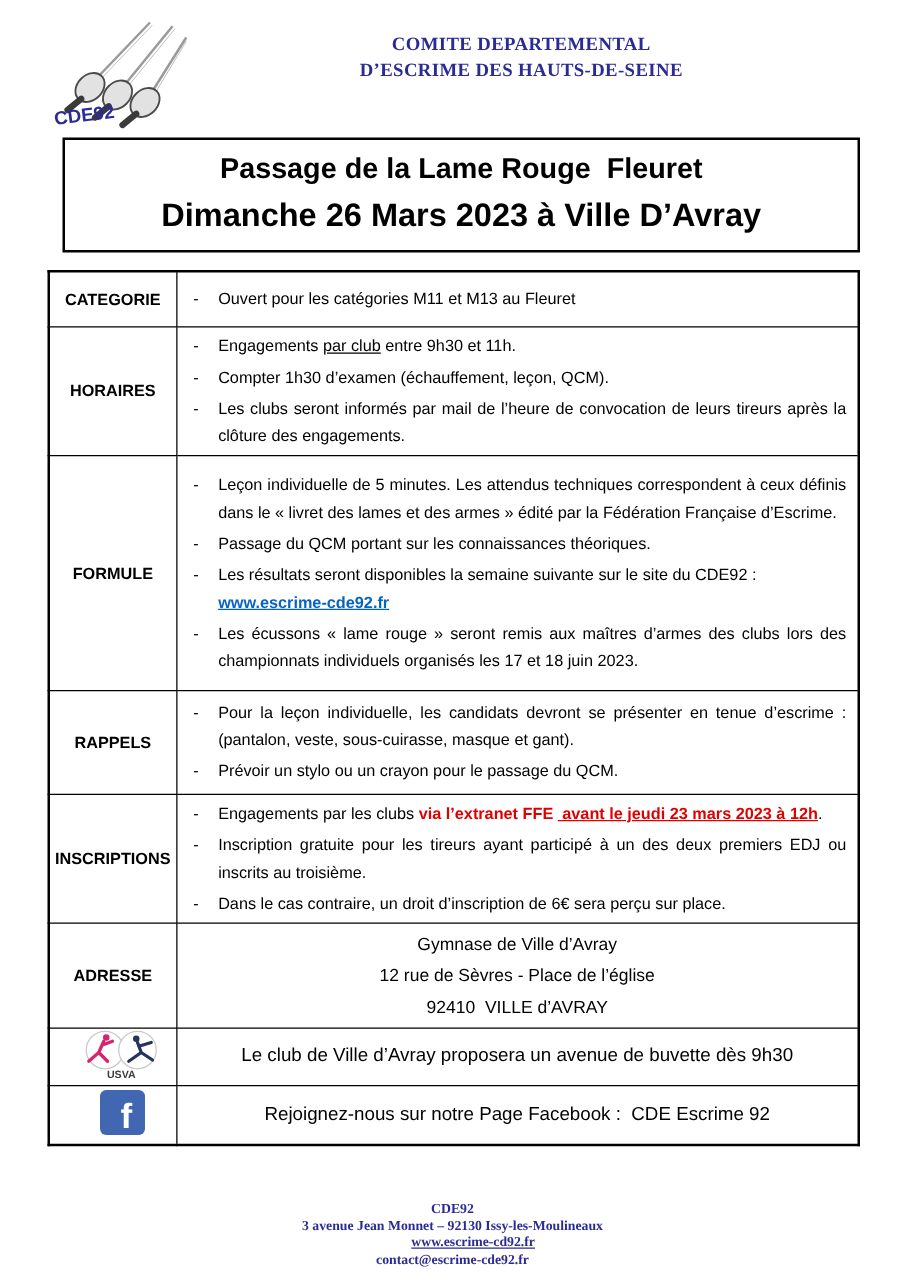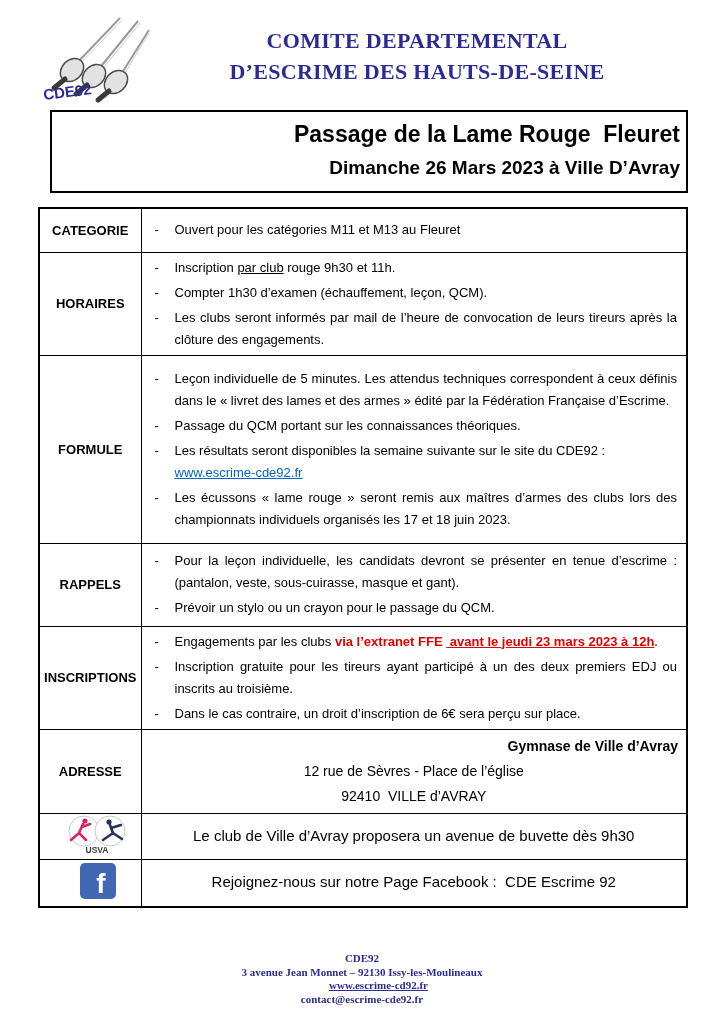--- a/index.html
+++ b/index.html
@@ -7,43 +7,43 @@
   body {
     width:724px; height:1024px; position:relative; overflow:hidden;
     font-family:"Liberation Sans","DejaVu Sans",sans-serif; color:#000;
   }
   
   .header { display:flex; align-items:flex-start; padding:16px 40px 0 42px; height:106px; }
   .logo { flex:none; }
   .org {
     flex:1; text-align:center; padding-top:10px;
     font-family:"Liberation Serif","DejaVu Serif",serif; font-weight:bold;
-    color:#2b2b96; font-size:22px; line-height:1.4; letter-spacing:0.3px;
+    color:#2b2b96; font-size:15px; line-height:1.4; letter-spacing:0.3px;
   }
   
-  .title-box { margin:4px 36px 14px 50px; border:2px solid #000; text-align:right; padding:9px 6px 12px; }
+  .title-box { margin:4px 36px 14px 50px; border:2px solid #000; text-align:center; padding:9px 6px 12px; }
   .tb1 { font-size:23px; font-weight:bold; white-space:pre-wrap; }
-  .tb2 { font-size:19px; font-weight:bold; margin-top:9px; white-space:pre-wrap; }
+  .tb2 { font-size:26px; font-weight:bold; margin-top:9px; white-space:pre-wrap; }
   
   table.info { border-collapse:collapse; border:2px solid #000; margin:0 36px 0 38px; width:650px; table-layout:fixed; }
   table.info td { border:1.5px solid #000; vertical-align:middle; }
   td.lbl { text-align:center; font-weight:bold; font-size:13px; }
   td.ct  { padding:4px 9px 4px 12px; font-size:13px; line-height:22px; }
   .bullet { display:flex; }
   .bullet + .bullet { margin-top:3px; }
   .dash { flex:none; width:21px; padding-left:1px; }
   .t { flex:1; text-align:justify; white-space:pre-wrap; }
   .u { text-decoration:underline; }
   .red  { color:#e10000; font-weight:bold; }
   .redu { color:#e10000; font-weight:bold; text-decoration:underline; }
-  .link { color:#0563c1; font-weight:normal; text-decoration:underline; cursor:pointer; }
+  .link { color:#0563c1; font-weight:bold; text-decoration:underline; cursor:pointer; }
   .block { display:block; }
   td.center { text-align:center; padding:4px 8px; }
   .addr { font-size:14px; line-height:25px; white-space:pre-wrap; }
-  .addr1 { font-weight:bold;text-align:right; }
+  .addr1 { font-weight:normal; }
   .bigtext { font-size:15px; white-space:pre-wrap; }
   .logocell { text-align:center;padding-left:16px; }
   tr.r-cat td { height:44px; }
   tr.r-hor td { height:93px; }
   tr.r-for td { height:188px; }
   tr.r-rap td { height:83px; }
   tr.r-ins td { height:97px; }
   tr.r-adr td { height:79px; }
   tr.r-buv td { height:46px; }
   tr.r-fb  td { height:48px; }
@@ -108,21 +108,21 @@
             <span class="t">Ouvert pour les catégories M11 et M13 au Fleuret</span>
           </div>
     </td>
   </tr>
 
   <tr class="r-hor">
     <td class="lbl">HORAIRES</td>
     <td class="ct">
       <div class="bullet">
             <span class="dash">-</span>
-            <span class="t"><span>Inscription </span><span class="u">par club</span><span> rouge 9h30 et 11h.</span></span>
+            <span class="t"><span>Engagements </span><span class="u">par club</span><span> entre 9h30 et 11h.</span></span>
           </div>
       <div class="bullet">
             <span class="dash">-</span>
             <span class="t">Compter 1h30 d’examen (échauffement, leçon, QCM).</span>
           </div>
       <div class="bullet">
             <span class="dash">-</span>
             <span class="t">Les clubs seront informés par mail de l’heure de convocation de leurs tireurs après la clôture des engagements.</span>
           </div>
     </td>

